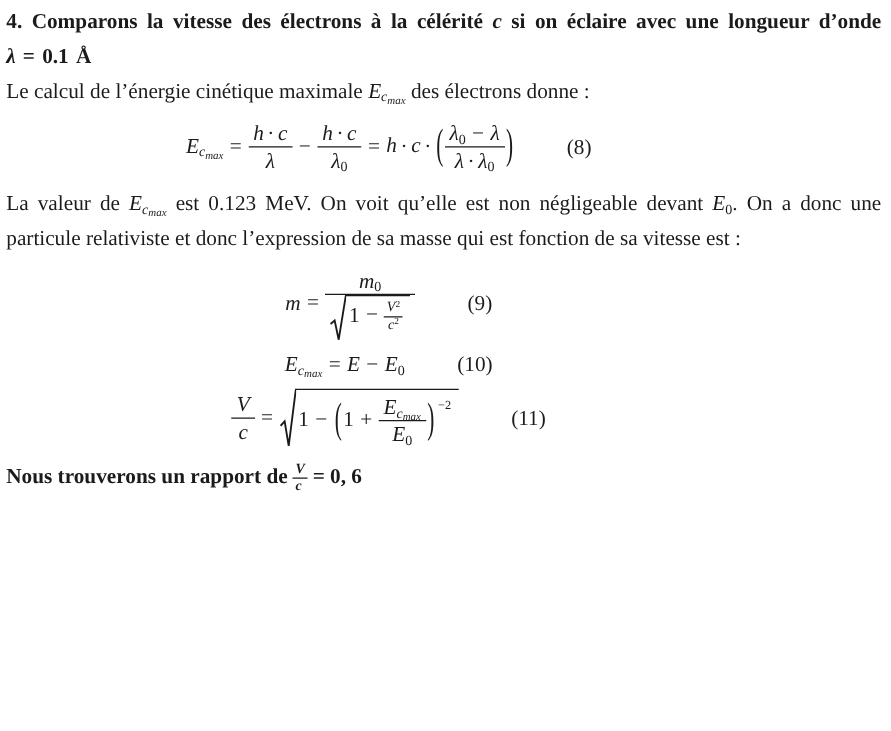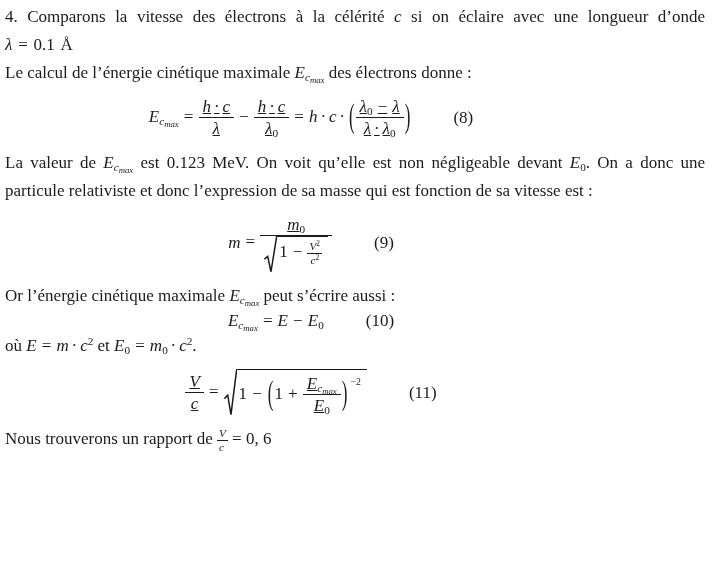--- a/index.html
+++ b/index.html
@@ -7,34 +7,34 @@
   body {
     width: 713px; height: 585px;
     background: #ffffff;
     color: #1b1b1b;
     font-family: "Liberation Serif", "DejaVu Serif", serif;
     overflow: hidden;
   }
   .page { padding: 3px 8px 0 5px; font-size: 17px; }
 
   p { margin: 0; line-height: 28px; text-align: justify; }
-  p.left { text-align: left; }
-  .heading { font-weight: 400; word-spacing: 1.5px; }
+  p.left { text-align: left; font-weight: bold; }
+  .heading { font-weight: 700; word-spacing: 1.5px; }
 
   
   i, .mi { font-style: italic; }
   .math { white-space: nowrap; }
   sub { font-size: 66%; line-height: 0; vertical-align: -0.28em; }
   sub sub { font-size: 78%; vertical-align: -0.22em; }
   sup { font-size: 66%; line-height: 0; vertical-align: 0.5em; }
   .o  { padding: 0 0.30em; }   
   .cd { padding: 0 0.17em; }   
 
   .frac { display: inline-block; vertical-align: middle; text-align: center; line-height: 1.25; }
-  .frac > .num, .frac > .den { display: block; padding: 0 4px; text-decoration: underline; }
+  .frac > .num, .frac > .den { display: block; padding: 0 4px; }
   .frac > .den { border-top: 1.2px solid currentColor; }
 
   .sfrac { display: inline-block; vertical-align: middle; line-height: 1.15; font-size: 66%; }
   .sfrac > .num, .sfrac > .den { display: block; padding: 0 2px; }
   .sfrac > .den { border-top: 1px solid currentColor; }
 
   .sqrt { display: inline-flex; align-items: stretch; vertical-align: middle; }
   .rsign { width: 13px; flex: 0 0 13px; margin-right: -1px; height: auto; }
   .radicand { display: inline-block; border-top: 1.4px solid currentColor; padding: 3px 6px 0 3px; }
 
@@ -83,37 +83,26 @@
   <div class="disp">
     <span class="math"><i>m</i><span class="o">=</span><span class="frac"><span class="num"><i>m</i><sub>0</sub></span><span class="den"><span class="sqrt">
               <svg class="rsign" viewBox="0 0 14 40" preserveAspectRatio="none" aria-hidden="true">
                 <path d="M0.5 25 L4 22 L7.5 38.5 L13.6 0.8" fill="none" stroke="currentColor" stroke-width="1.5" vector-effect="non-scaling-stroke"></path>
               </svg>
               <span class="radicand"><span>1</span><span class="o">−</span><span class="sfrac"><span class="num"><i>V</i><sup>2</sup></span><span class="den"><i>c</i><sup>2</sup></span></span></span>
             </span></span></span></span>
     <span class="eqno">(9)</span>
   </div>
 
-  <p>
-    <span>Or l’énergie cinétique maximale</span>
-    <span class="math"><i>E</i><sub><i>c</i><sub><i>max</i></sub></sub></span>
-    <span>peut s’écrire aussi :</span>
-  </p>
 
   <div class="disp small">
     <span class="math"><span><i>E</i><sub><i>c</i><sub><i>max</i></sub></sub></span><span class="o">=</span><i>E</i><span class="o">−</span><i>E</i><sub>0</sub></span>
     <span class="eqno">(10)</span>
   </div>
 
-  <p>
-    <span>où</span>
-    <span class="math"><i>E</i><span class="o">=</span><i>m</i><span class="cd">·</span><i>c</i><sup>2</sup></span>
-    <span>et</span>
-    <span class="math"><i>E</i><sub>0</sub><span class="o">=</span><i>m</i><sub>0</sub><span class="cd">·</span><i>c</i><sup>2</sup></span><span>.</span>
-  </p>
 
 
   <div class="disp">
     <span class="math"><span class="frac"><span class="num"><i>V</i></span><span class="den"><i>c</i></span></span><span class="o">=</span><span class="sqrt">
           <svg class="rsign" viewBox="0 0 14 40" preserveAspectRatio="none" aria-hidden="true">
             <path d="M0.5 25 L4 22 L7.5 38.5 L13.6 0.8" fill="none" stroke="currentColor" stroke-width="1.5" vector-effect="non-scaling-stroke"></path>
           </svg>
           <span class="radicand"><span>1</span><span class="o">−</span><span class="bigp">(</span><span>1</span><span class="o">+</span><span class="frac"><span class="num"><i>E</i><sub><i>c</i><sub><i>max</i></sub></sub></span><span class="den"><i>E</i><sub>0</sub></span></span><span class="bigp">)</span><sup class="hexp">−2</sup></span>
         </span></span>
     <span class="eqno">(11)</span>

